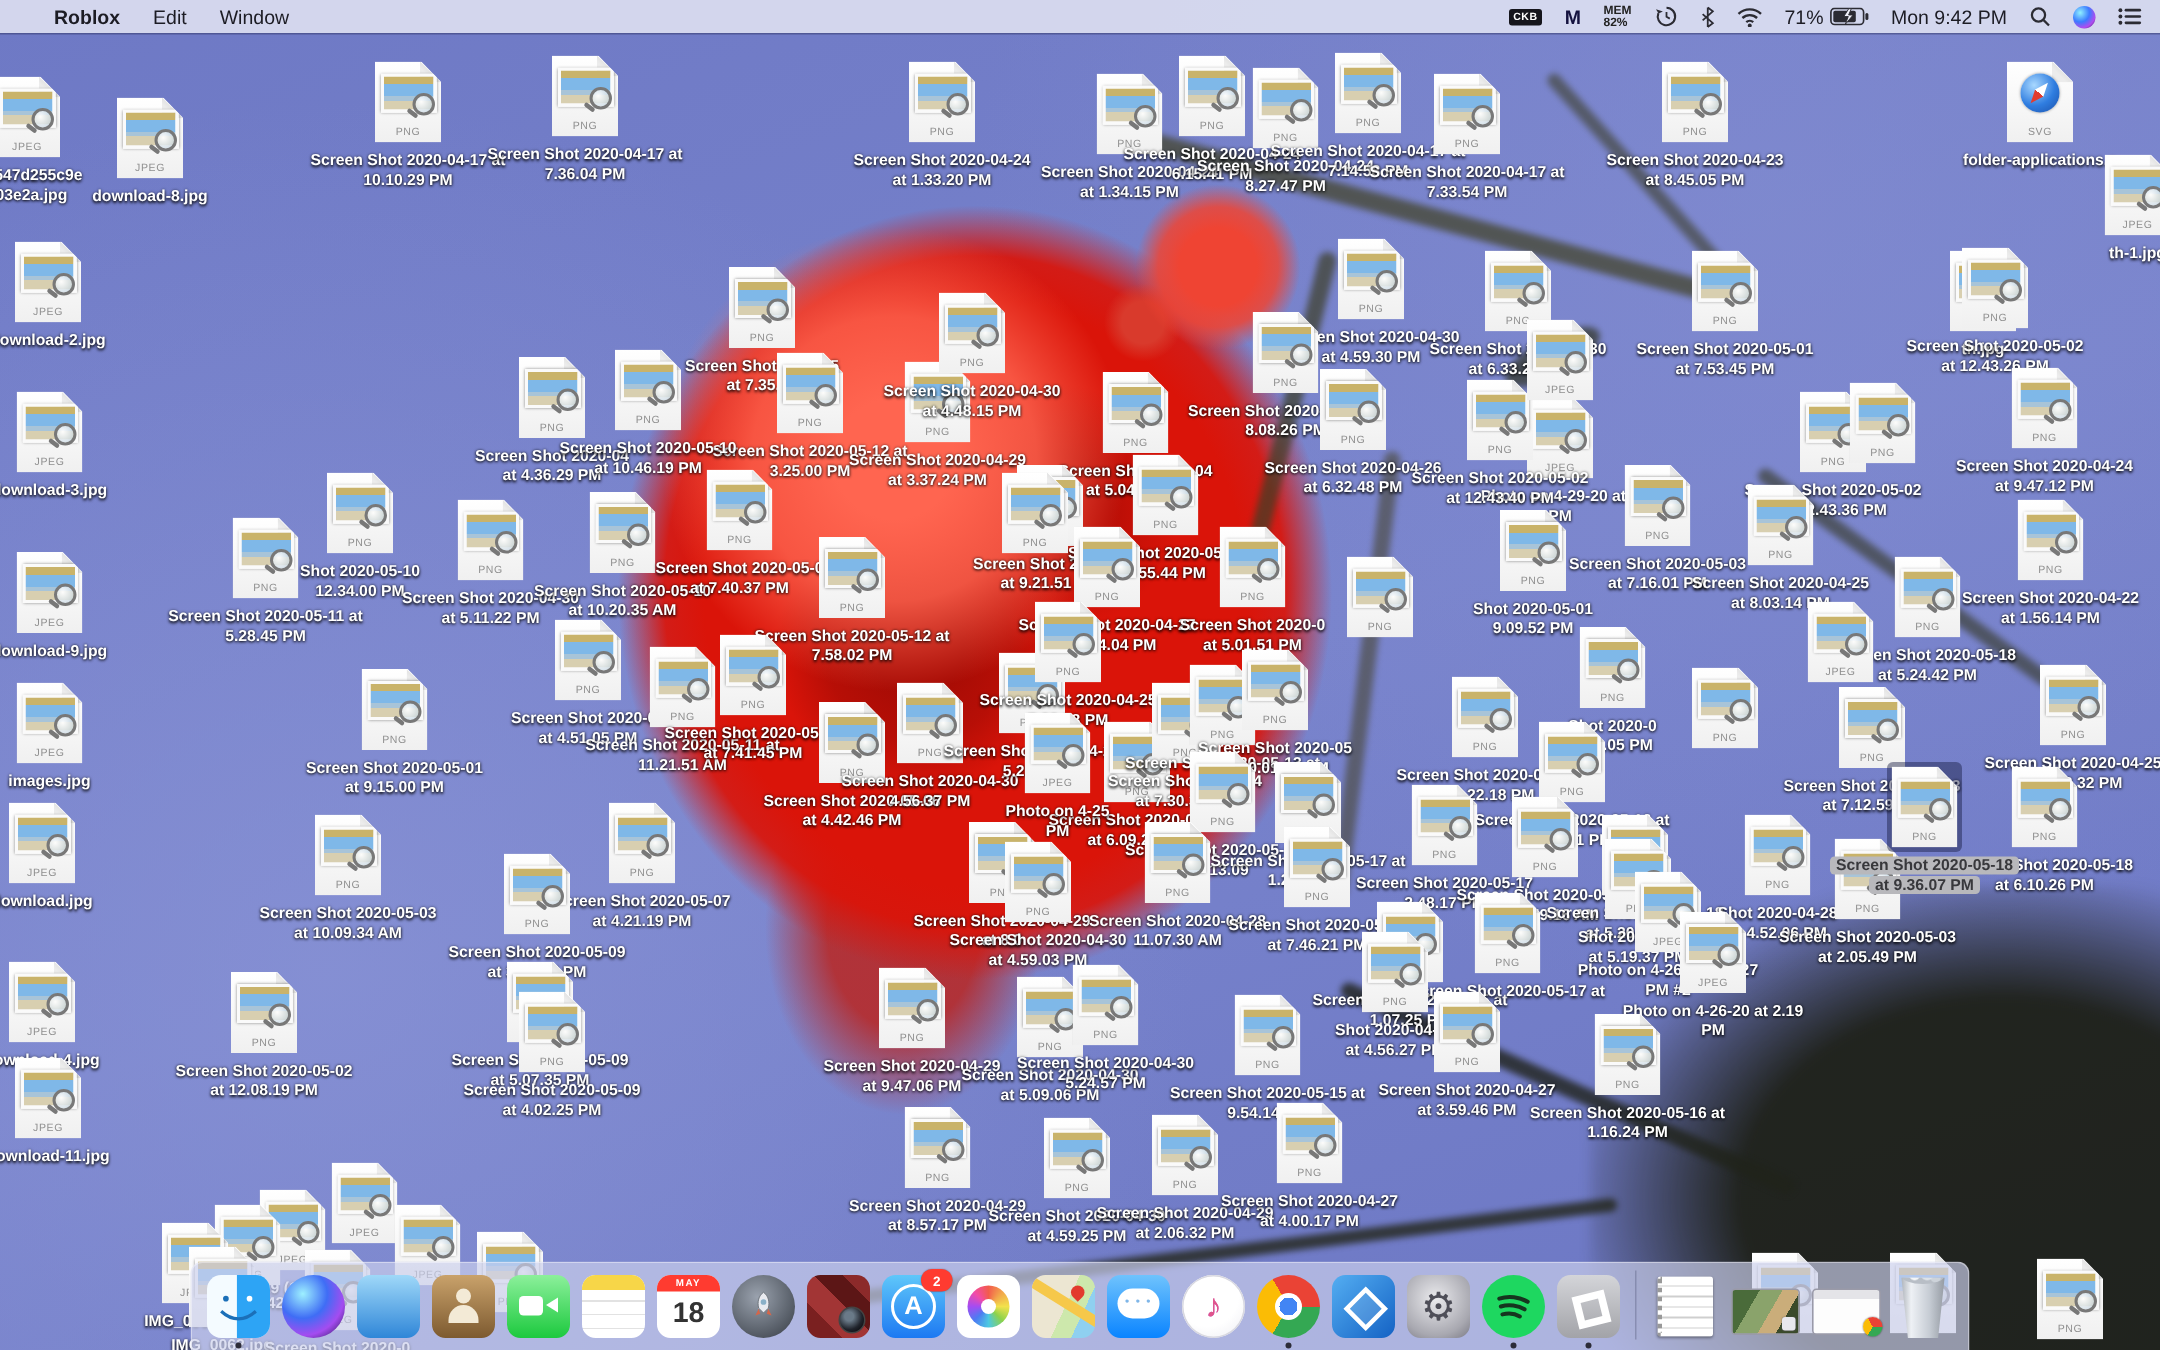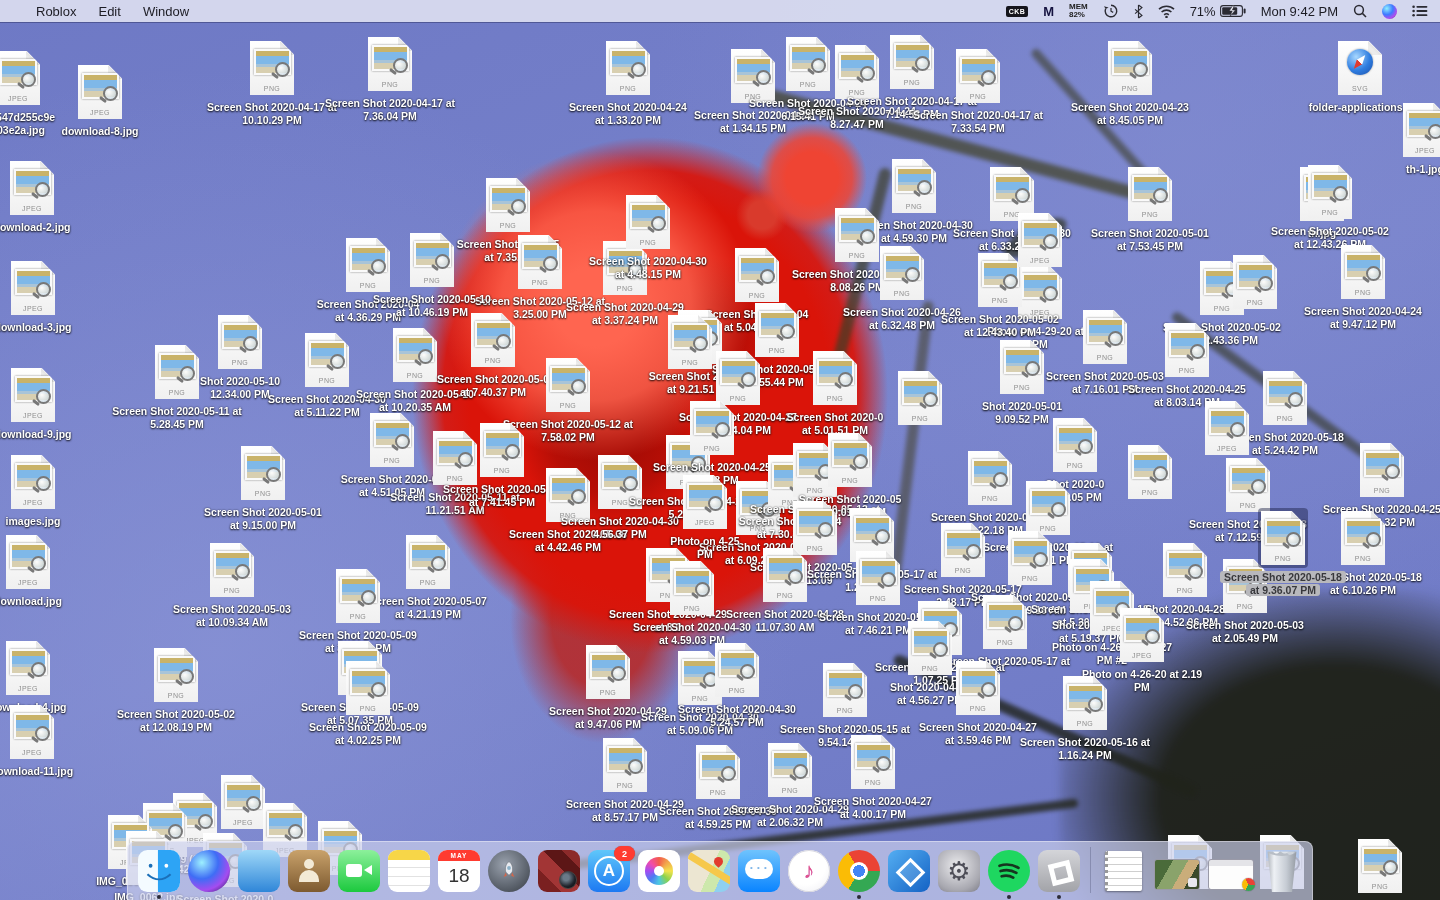--- a/index.html
+++ b/index.html
@@ -28,21 +28,21 @@
   .b6{left:560px;top:830px;width:520px;height:9px;background:#23261a;opacity:.8;transform:rotate(-7deg);border-radius:5px;}
   .b7{left:880px;top:720px;width:330px;height:11px;background:#20231a;opacity:.8;transform:rotate(24deg);border-radius:6px;}
   .b8{left:1150px;top:380px;width:240px;height:10px;background:#33361f;opacity:.6;transform:rotate(36deg);border-radius:6px;}
   .b9{left:1000px;top:120px;width:200px;height:9px;background:#3c3e28;opacity:.6;transform:rotate(48deg);border-radius:6px;}
 
   
   #menubar{position:absolute;left:0;top:0;width:1440px;height:22px;background:rgba(216,219,239,.95);
     display:flex;align-items:center;font-size:13px;color:#1c1c24;z-index:60;box-shadow:0 1px 0 rgba(40,45,90,.45);}
   #menubar .left{display:flex;align-items:center;gap:22px;padding-left:14px;}
   #menubar .apple{font-size:14px;line-height:22px;}
-  #menubar .appname{font-weight:normal;}
+  #menubar .appname{font-weight:bold;}
   #menubar .right{margin-left:auto;display:flex;align-items:center;gap:15px;padding-right:12px;}
   .ckb{background:#15151c;color:#fff;font-size:7px;font-weight:bold;padding:2px 3px;border-radius:2px;letter-spacing:.4px;}
   .mwb{font-weight:900;font-size:13px;color:#14123f;}
   .mem{display:flex;flex-direction:column;font-size:8px;line-height:8px;font-weight:bold;color:#222;}
   .clock{font-size:13px;}
   .siri-orb{width:15px;height:15px;border-radius:50%;background:radial-gradient(circle at 32% 30%,#8ff0ff 0,#3c7bff 42%,#b04cf0 70%,#20124a 100%);}
   svg.mi{display:block;}
 
   
   #icons{position:absolute;inset:0;z-index:10;}
@@ -81,21 +81,21 @@
   .dk-contacts{border-radius:9px;background:linear-gradient(#c9a26b,#7d5a30);}
   .dk-contacts::before{content:"";position:absolute;left:16px;top:9px;width:10px;height:10px;border-radius:50%;background:#f3ead6;}
   .dk-contacts::after{content:"";position:absolute;left:11px;top:20px;width:20px;height:12px;border-radius:10px 10px 0 0;background:#f3ead6;}
   .dk-facetime{border-radius:9px;background:linear-gradient(#8cf09b,#1cc93e);}
   .dk-facetime::before{content:"";position:absolute;left:8px;top:14px;width:16px;height:13px;border-radius:3px;background:#fff;}
   .dk-facetime::after{content:"";position:absolute;left:26px;top:15px;border-left:8px solid #fff;border-top:5px solid transparent;border-bottom:5px solid transparent;transform:rotate(180deg);}
   .dk-notes{border-radius:9px;background:repeating-linear-gradient(180deg,#ffffff 0 8px,#e2e2e2 8px 9px),#fff;overflow:hidden;}
   .dk-notes::before{content:"";position:absolute;left:0;top:0;width:100%;height:10px;background:#f7d648;}
   .dk-calendar{border-radius:9px;background:#fff;overflow:hidden;}
   .cal-top{height:11px;background:#ff3b30;color:#fff;font-size:6.5px;font-weight:bold;text-align:center;line-height:11px;letter-spacing:1px;}
-  .cal-day{text-align:center;font-size:19px;line-height:29px;color:#333;font-weight:400;}
+  .cal-day{text-align:center;font-size:19px;line-height:29px;color:#333;font-weight:700;}
   .dk-launchpad{border-radius:50%;background:radial-gradient(circle at 40% 35%,#9aa2ae 0,#5d646e 60%,#353a42 100%);display:flex;align-items:center;justify-content:center;}
   .dk-photo-booth{border-radius:9px;background:
       linear-gradient(45deg,#7a2020 0 28%,#a23535 28% 55%,#5c1616 55% 78%,#8c2a2a 78%),#7a2020;}
   .dk-photo-booth::after{content:"";position:absolute;right:3px;bottom:3px;width:16px;height:16px;border-radius:50%;
       background:radial-gradient(circle at 38% 35%,#6a7a88 0 3px,#20242c 60%,#000 100%);border:1px solid #444;}
   .dk-app-store{border-radius:9px;background:linear-gradient(#5fc7fa,#1d79f2);display:flex;align-items:center;justify-content:center;}
   .dk-app-store::before{content:"";position:absolute;width:26px;height:26px;border:2.5px solid #fff;border-radius:50%;}
   .dk-app-store .glyph{color:#fff;font-size:17px;font-weight:bold;}
   .dk-photos{border-radius:9px;background:#fff;}
   .dk-photos::before{content:"";position:absolute;left:7px;top:7px;width:28px;height:28px;border-radius:50%;
@@ -614,20 +614,30 @@
       </div>
       <div class="fi" style="left: 954px; top: 337px;">
         <div class="pgwrap">
           <div class="pg">
             <div class="thumb"></div>
             <div class="mag"></div>
             <div class="ft">PNG</div>
           </div>
         </div>
         <div class="lbl"><span>Shot 2020-05-01</span><br><span>9.09.52 PM</span></div>
+      </div>
+      <div class="fi" style="left: 1299px; top: 330px;">
+        <div class="pgwrap">
+          <div class="pg">
+            <div class="thumb"></div>
+            <div class="mag"></div>
+            <div class="ft">PNG</div>
+          </div>
+        </div>
+        <div class="lbl"><span>Screen Shot 2020-04-22</span><br><span>at 1.56.14 PM</span></div>
       </div>
       <div class="fi" style="left: 1217px; top: 368px;">
         <div class="pgwrap">
           <div class="pg">
             <div class="thumb"></div>
             <div class="mag"></div>
             <div class="ft">PNG</div>
           </div>
         </div>
         <div class="lbl"><span>Screen Shot 2020-05-18</span><br><span>at 5.24.42 PM</span></div>

